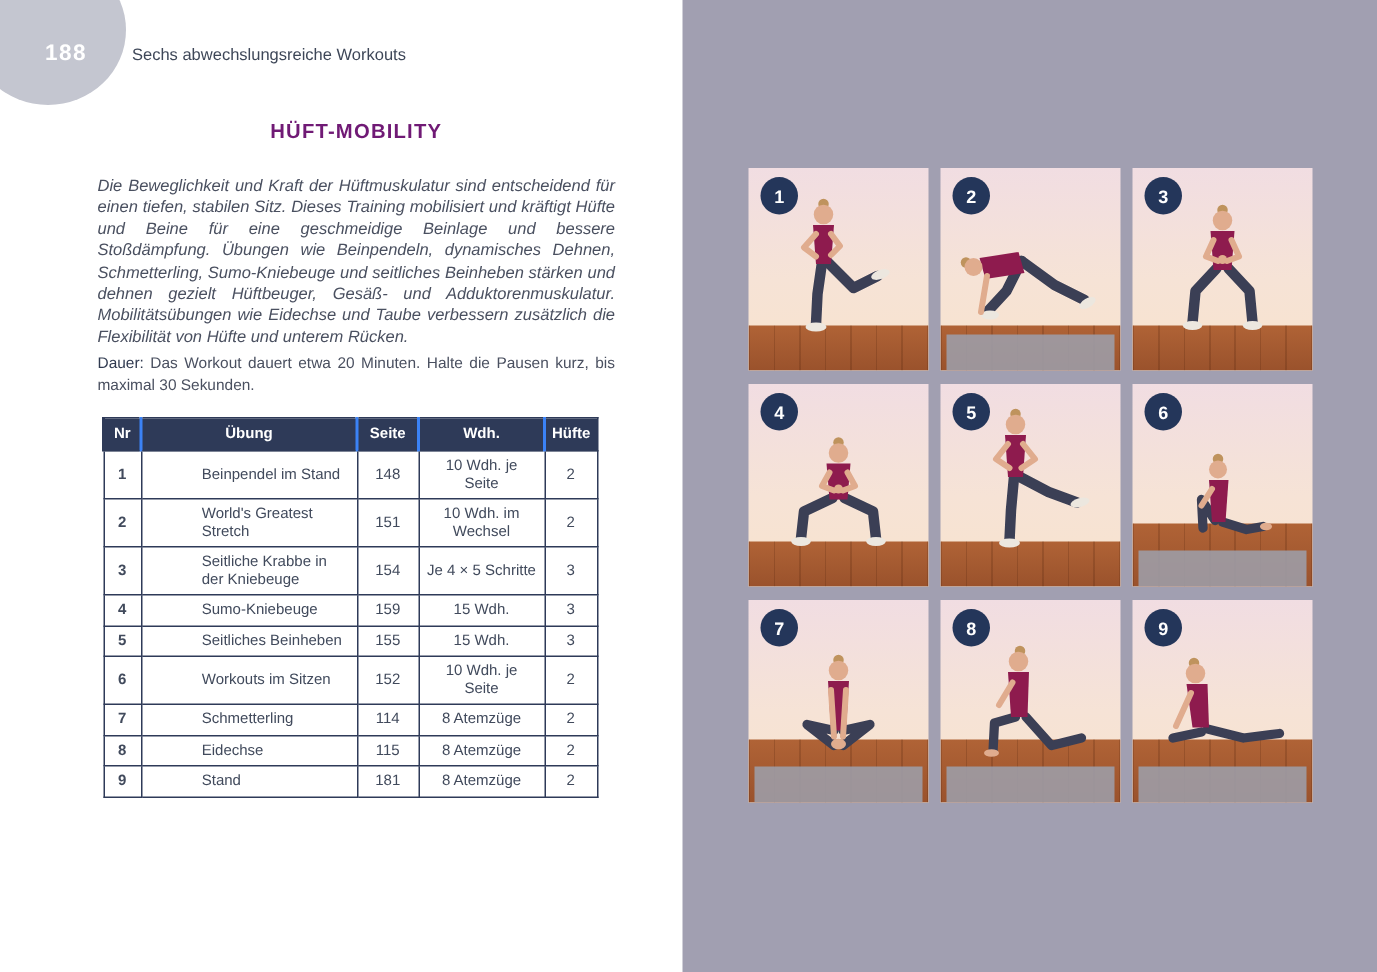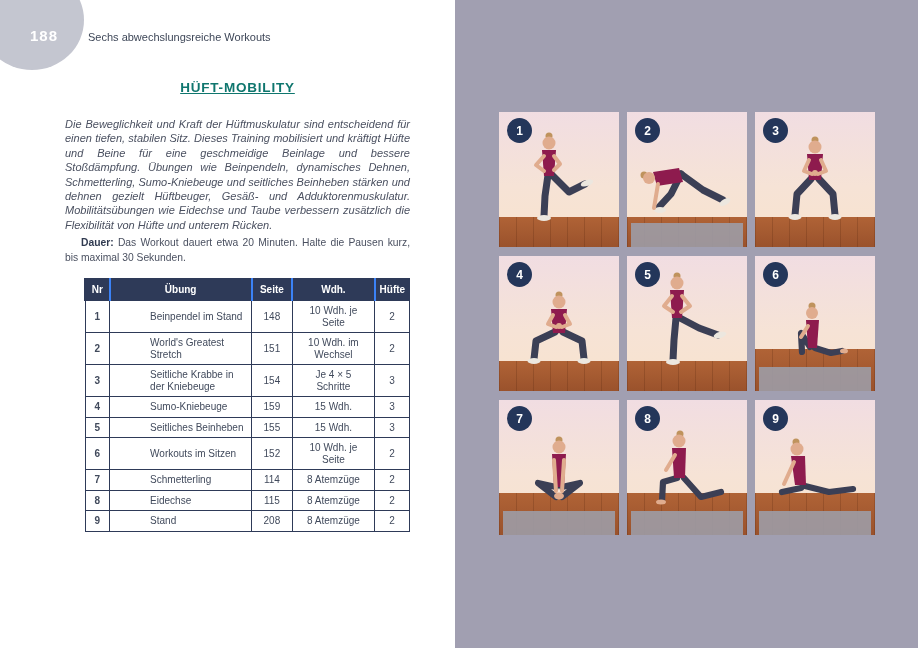--- a/index.html
+++ b/index.html
@@ -9,29 +9,29 @@
   
   .page-left{position:absolute;left:0;top:0;width:455px;height:584px;background:#ffffff;}
   .page-circle{position:absolute;left:-20px;top:-30px;width:104px;height:100px;border-radius:50%;
                background:#c4c6d0;}
   .page-number{position:absolute;left:30px;top:27px;font-size:15px;font-weight:bold;color:#ffffff;
                letter-spacing:1px;}
   .section-header{position:absolute;left:88px;top:31px;font-size:11px;color:#3e4758;}
 
   .content{position:absolute;left:65px;top:78px;width:345px;}
   .title{position:absolute;left:0;width:345px;top:2px;text-align:center;font-size:13.5px;
-         font-weight:bold;color:#0f766e;letter-spacing:0.8px;text-decoration:underline;}
+         font-weight:bold;color:#701a75;letter-spacing:0.8px;}
   .intro{position:absolute;left:0;top:28px;width:345px;font-size:11px;line-height:14.4px;
          color:#4a5060;text-align:justify;font-style:italic;}
   .dauer{position:absolute;left:0;top:148px;width:345px;font-size:10.3px;line-height:14.4px;
          color:#4a5060;text-align:justify;}
-  .dauer .lbl{font-weight:bold;color:#303a50;margin-left:16px;}
+  .dauer .lbl{font-weight:normal;color:#303a50;}
 
   
-  .workout-table{position:absolute;left:19px;top:200px;border-collapse:collapse;
+  .workout-table{position:absolute;left:3px;top:200px;border-collapse:collapse;
                  font-size:10px;color:#414a5c;table-layout:fixed;}
   .workout-table th{background:#2e3a58;color:#ffffff;font-weight:bold;padding:5px 2px;
                     border-left:2px solid #3b82f6;font-size:10px;}
   .workout-table th:first-child{border-left:2px solid #2e3a58;}
   .workout-table td{border:1px solid #2e3a58;padding:4px 5px;line-height:11.5px;
                     text-align:center;background:#ffffff;}
   .workout-table td.ex{text-align:left;padding-left:40px;}
   .workout-table td.num{font-weight:bold;}
   .workout-table{border:1.5px solid #2e3a58;}
   .col-nr{width:25px}.col-ex{width:144px}.col-pg{width:41px}.col-wdh{width:84px}.col-sets{width:35px}
@@ -145,21 +145,21 @@
           <tr>
             <td class="num">8</td>
             <td class="ex">Eidechse</td>
             <td>115</td>
             <td>8 Atemzüge</td>
             <td>2</td>
           </tr>
           <tr>
             <td class="num">9</td>
             <td class="ex">Stand</td>
-            <td>208</td>
+            <td>181</td>
             <td>8 Atemzüge</td>
             <td>2</td>
           </tr>
         </tbody>
       </table>
     </div>
   </div>
 
   <div class="page-right">
     <div class="photo-grid">

